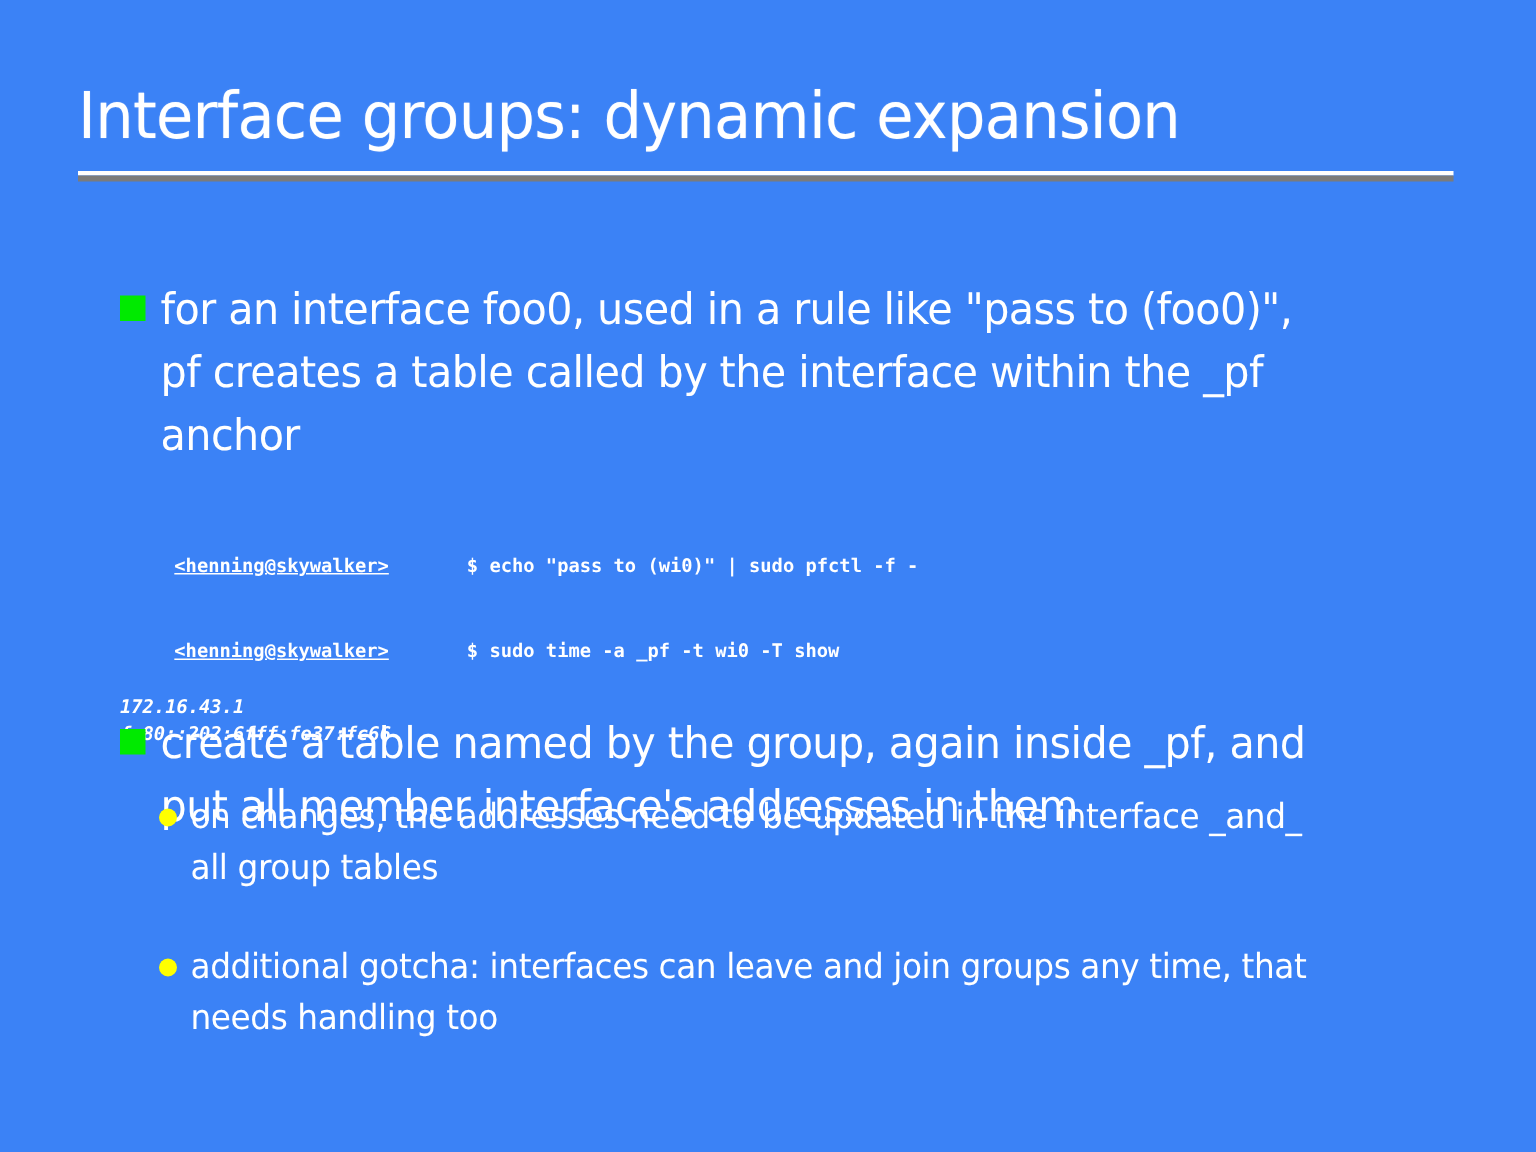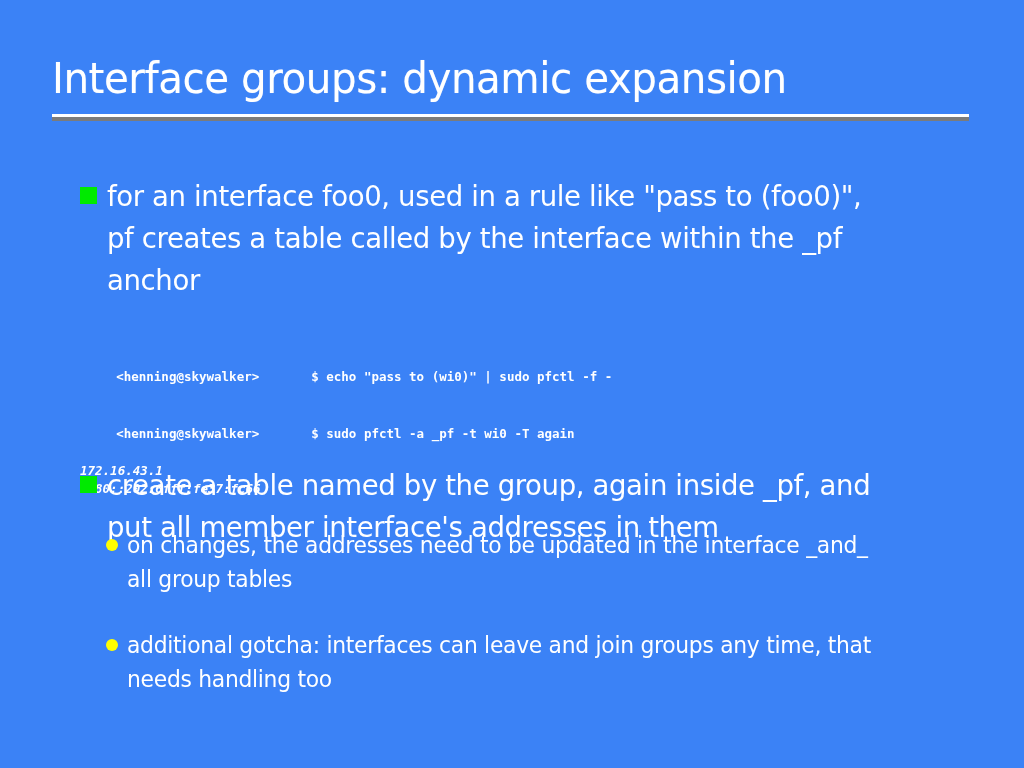--- a/index.html
+++ b/index.html
@@ -64,20 +64,21 @@
   .body {
     position: absolute;
     left: 0;
     top: 0;
     width: 1024px;
   }
 
   .bullet-l1 {
     position: absolute;
     display: block;
+    margin-top: 10px;
   }
   .bullet-l1 .marker {
     position: absolute;
     left: 0px;
     top: 12px;
     width: 17px;
     height: 17px;
     background: #00ea00;
   }
   .bullet-l1 .text {
@@ -134,20 +135,21 @@
     letter-spacing: 0px;
   }
   .code-line.output {
     padding-left: 24px;
     line-height: 18px;
     font-style: italic;
   }
   .code-prompt {
     display: inline-block;
     width: 195px;
+    text-decoration: underline;
   }
 </style>
 </head>
 <body>
 
 <div class="slide">
 
   <div class="title-block">
     <div class="slide-title">Interface groups: dynamic expansion</div>
     <div class="title-rule">
@@ -161,21 +163,21 @@
     <div class="bullet-l1" style="left:80px; top:175px; width:830px;">
       <span class="marker"></span>
       <span class="text">for an interface foo0, used in a rule like "pass to (foo0)", pf creates a table called by the interface within the _pf anchor</span>
     </div>
 
     <div class="code-block">
       <div class="code-line">
         <span class="code-prompt">&lt;henning@skywalker&gt;</span><span>$ echo "pass to (wi0)" | sudo pfctl -f -</span>
       </div>
       <div class="code-line">
-        <span class="code-prompt">&lt;henning@skywalker&gt;</span><span>$ sudo pfctl -a _pf -t wi0 -T again</span>
+        <span class="code-prompt">&lt;henning@skywalker&gt;</span><span>$ sudo time -a _pf -t wi0 -T show</span>
       </div>
       <div class="code-line output">172.16.43.1</div>
       <div class="code-line output">fe80::202:6fff:fe37:fc66</div>
     </div>
 
     <div class="bullet-l1" style="left:80px; top:464px; width:860px;">
       <span class="marker"></span>
       <span class="text">create a table named by the group, again inside _pf, and put all member interface's addresses in them</span>
     </div>
 

